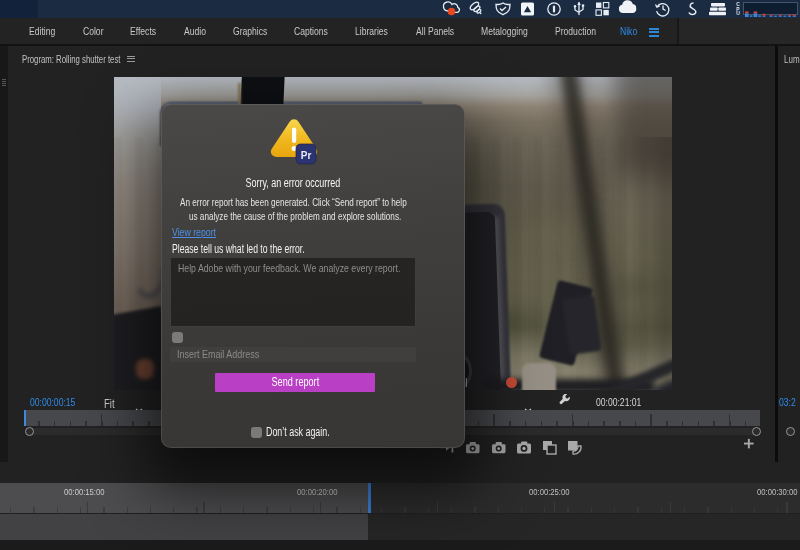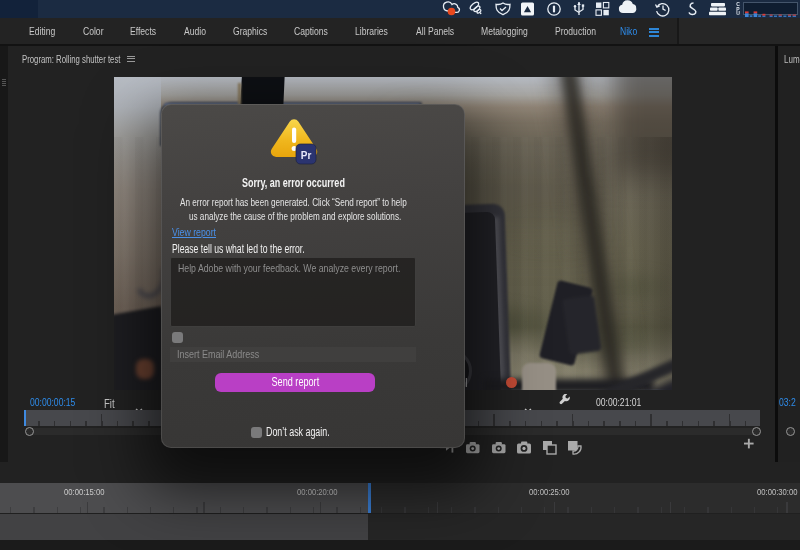--- a/index.html
+++ b/index.html
@@ -298,28 +298,28 @@
           <stop offset="1" stop-color="#e8a50c"></stop>
         </linearGradient>
       </defs>
       <path d="M19.8 5.6 L1.8 32.8 a5.2 5.2 0 0 0 4.3 8.1 L42 40.9 a5.2 5.2 0 0 0 4.3 -8.1 L28.3 5.6 a5.1 5.1 0 0 0 -8.5 0 Z" fill="url(#tri)"></path>
       <rect x="22" y="11.5" width="4.2" height="15.5" rx="2.1" fill="#fff"></rect>
       <circle cx="24.1" cy="32.6" r="2.5" fill="#fff"></circle>
       <rect x="26" y="28" width="20" height="20" rx="4.4" fill="#2b3470" stroke="#1d2340" stroke-width="0.7"></rect>
       <text x="36" y="42.5" font-family="Liberation Sans, sans-serif" font-size="10" font-weight="bold" fill="#e8e8fa" text-anchor="middle">Pr</text>
     </svg>
   </div>
-  <div class="abs" style="left:0;top:72px;width:264px;text-align:center;font-size:12.5px;font-weight:bold;color:#f4f4f4;"><span class="sxc" style="transform:scaleX(0.72);">Sorry, an error occurred</span></div>
+  <div class="abs" style="left:0;top:72px;width:264px;text-align:center;font-size:12.5px;font-weight:normal;color:#f4f4f4;"><span class="sxc" style="transform:scaleX(0.72);">Sorry, an error occurred</span></div>
   <div class="abs" style="left:19px;top:92px;font-size:11px;color:#e4e4e4;white-space:nowrap;transform:scaleX(0.74);transform-origin:0 0;">An error report has been generated. Click “Send report” to help</div>
   <div class="abs" style="left:28px;top:105.5px;font-size:11px;color:#e4e4e4;white-space:nowrap;transform:scaleX(0.74);transform-origin:0 0;">us analyze the cause of the problem and explore solutions.</div>
   <div class="abs" style="left:11px;top:122px;font-size:11.5px;color:#4a90e8;"><span class="sx" style="transform:scaleX(0.76);text-decoration:underline;">View report</span></div>
   <div class="abs" style="left:11px;top:138px;font-size:12px;color:#f2f2f2;"><span class="sx" style="transform:scaleX(0.72);">Please tell us what led to the error.</span></div>
   <div class="abs" style="left:9px;top:153px;width:246px;height:70px;background:rgba(24,23,22,0.65);border:1px solid #3f3e3d;border-radius:2px;">
     <div style="padding:4px 7px;font-size:11.5px;color:#8e8e8e;"><span class="sx" style="transform:scaleX(0.76);">Help Adobe with your feedback. We analyze every report.</span></div>
   </div>
   <div class="abs" style="left:11px;top:228px;width:11px;height:11px;background:#7a7a7b;border-radius:3px;"></div>
   <div class="abs" style="left:9px;top:243px;width:246px;height:15px;background:#403f3e;">
     <div style="padding:1px 0 0 7px;font-size:11.5px;color:#8a8a8a;"><span class="sx" style="transform:scaleX(0.78);">Insert Email Address</span></div>
   </div>
-  <div class="abs" style="left:54px;top:269px;width:160px;height:19px;background:#b93fc5;border-radius:6px;text-align:center;font-size:12px;color:#fff;line-height:19px;"><span class="sxc" style="transform:scaleX(0.76);">Send report</span></div>
+  <div class="abs" style="left:54px;top:269px;width:160px;height:19px;background:#b93fc5;border-radius:1px;text-align:center;font-size:12px;color:#fff;line-height:19px;"><span class="sxc" style="transform:scaleX(0.76);">Send report</span></div>
   <div class="abs" style="left:90px;top:323px;width:11px;height:11px;background:#7a7a7b;border-radius:3px;"></div>
   <div class="abs" style="left:105px;top:321px;font-size:12px;color:#f2f2f2;"><span class="sx" style="transform:scaleX(0.74);">Don’t ask again.</span></div>
 </div>
 
 </body></html>

